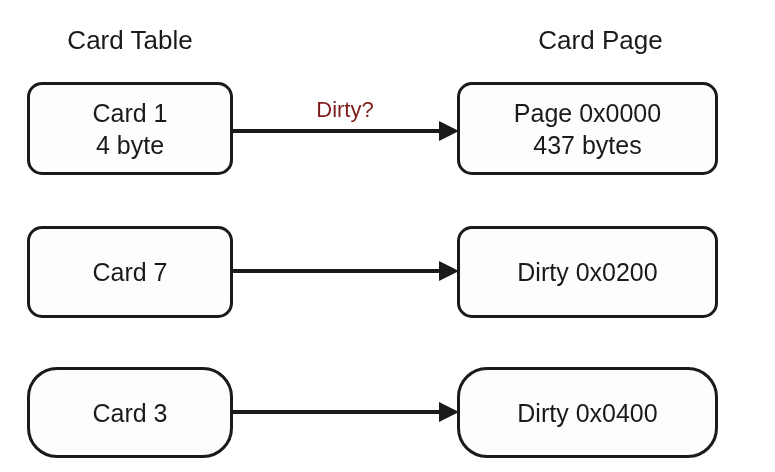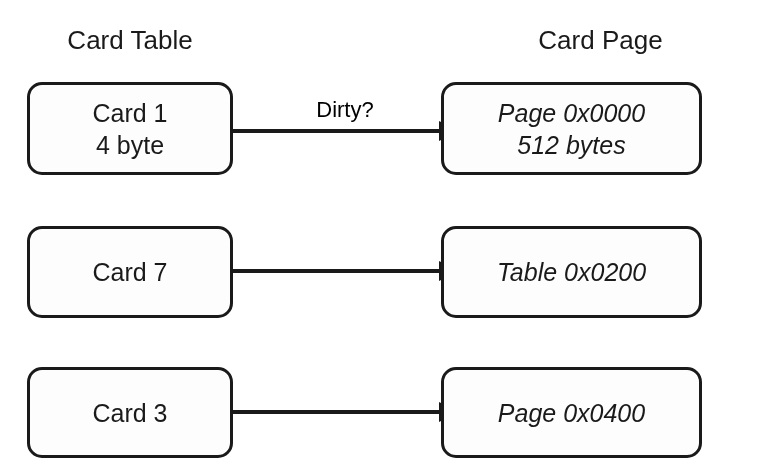--- a/index.html
+++ b/index.html
@@ -57,44 +57,44 @@
   .node-line {
     font-size: 25px;
     line-height: 32px;
     white-space: nowrap;
     color: #1a1a1a;
   }
 
   
   .box-left  { left: 27px;  width: 206px; }
   
-  .box-right { left: 441px; width: 261px; font-style: italic; }
+  .box-right { left: 457px; width: 261px; }
 
   .row1 { top: 82px;  height: 93px; }
   .row2 { top: 226px; height: 92px; }
-  .row3 { top: 367px; height: 91px; }
+  .row3 { top: 367px; height: 91px; border-radius: 30px; }
 
   
   .arrow-svg {
     position: absolute;
     left: 231px;
     width: 228px;
     height: 26px;
     overflow: visible;
   }
   #arrow-row-1 { top: 118px; }
   #arrow-row-2 { top: 258px; }
   #arrow-row-3 { top: 399px; }
 
   .edge-label {
     position: absolute;
     font-size: 22px;
     line-height: 26px;
     white-space: nowrap;
-    color: #000000;
+    color: #7f1d1d;
     text-align: center;
   }
   #label-dirty {
     left: 265px;
     top: 97px;
     width: 160px;
   }
 </style>
 </head>
 <body>
@@ -112,42 +112,42 @@
 
   <div class="edge-label" id="label-dirty">Dirty?</div>
 
   <svg class="arrow-svg" id="arrow-row-1" viewBox="0 0 228 26">
     <line x1="0" y1="13" x2="212" y2="13" stroke="#1a1a1a" stroke-width="4"></line>
     <polygon points="208,3 228,13 208,23" fill="#1a1a1a"></polygon>
   </svg>
 
   <div class="node-box box-right row1">
     <div class="node-line">Page 0x0000</div>
-    <div class="node-line">512 bytes</div>
+    <div class="node-line">437 bytes</div>
   </div>
 
   <div class="node-box box-left row2">
     <div class="node-line">Card 7</div>
   </div>
 
   <svg class="arrow-svg" id="arrow-row-2" viewBox="0 0 228 26">
     <line x1="0" y1="13" x2="212" y2="13" stroke="#1a1a1a" stroke-width="4"></line>
     <polygon points="208,3 228,13 208,23" fill="#1a1a1a"></polygon>
   </svg>
 
   <div class="node-box box-right row2">
-    <div class="node-line">Table 0x0200</div>
+    <div class="node-line">Dirty 0x0200</div>
   </div>
 
   <div class="node-box box-left row3">
     <div class="node-line">Card 3</div>
   </div>
 
   <svg class="arrow-svg" id="arrow-row-3" viewBox="0 0 228 26">
     <line x1="0" y1="13" x2="212" y2="13" stroke="#1a1a1a" stroke-width="4"></line>
     <polygon points="208,3 228,13 208,23" fill="#1a1a1a"></polygon>
   </svg>
 
   <div class="node-box box-right row3">
-    <div class="node-line">Page 0x0400</div>
+    <div class="node-line">Dirty 0x0400</div>
   </div>
 
 </div>
 
 </body></html>

